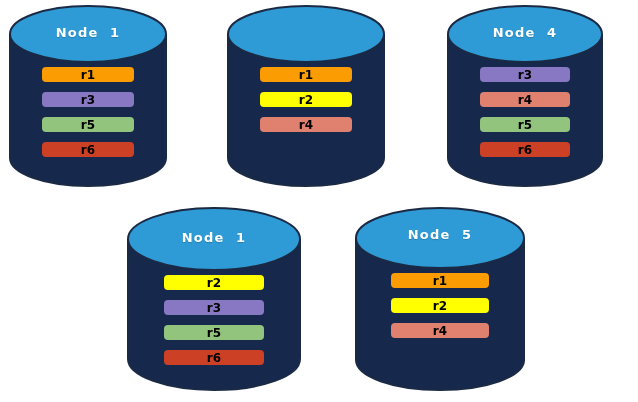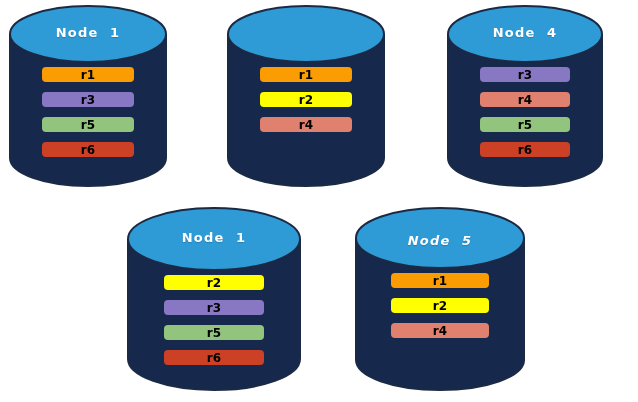--- a/index.html
+++ b/index.html
@@ -159,21 +159,21 @@
         <div class="bar" style="background: rgb(204, 65, 37);">
           <span>r6</span>
         </div>
       </div>
     </div>
     <div class="node" style="left: 354px; top: 208px; width: 172px; height: 182px;">
       <svg class="cyl-svg" width="172" height="182" viewBox="0 0 172 182">
         <path d="M 2 30 L 2 152 A 84 30 0 0 0 170 152 L 170 30 A 84 30 0 0 1 2 30 Z" fill="#16284C" stroke="#1B2A44" stroke-width="2"></path>
         <ellipse cx="86" cy="30" rx="84" ry="30" fill="#2E9BD6" stroke="#1B2A44" stroke-width="2"></ellipse>
       </svg>
-      <div class="node-title" style="top: 25px; font-style: italic;">Node  5</div>
+      <div class="node-title" style="top: 19px;">Node  5</div>
       <div class="bars" style="top: 65px; padding-left: 37px; padding-right: 37px; box-sizing: border-box;">
         <div class="bar" style="background: rgb(251, 157, 2);">
           <span>r1</span>
         </div>
         <div class="bar-spacer"></div>
         <div class="bar" style="background: rgb(255, 255, 0);">
           <span>r2</span>
         </div>
         <div class="bar-spacer"></div>
         <div class="bar" style="background: rgb(224, 128, 110);">

